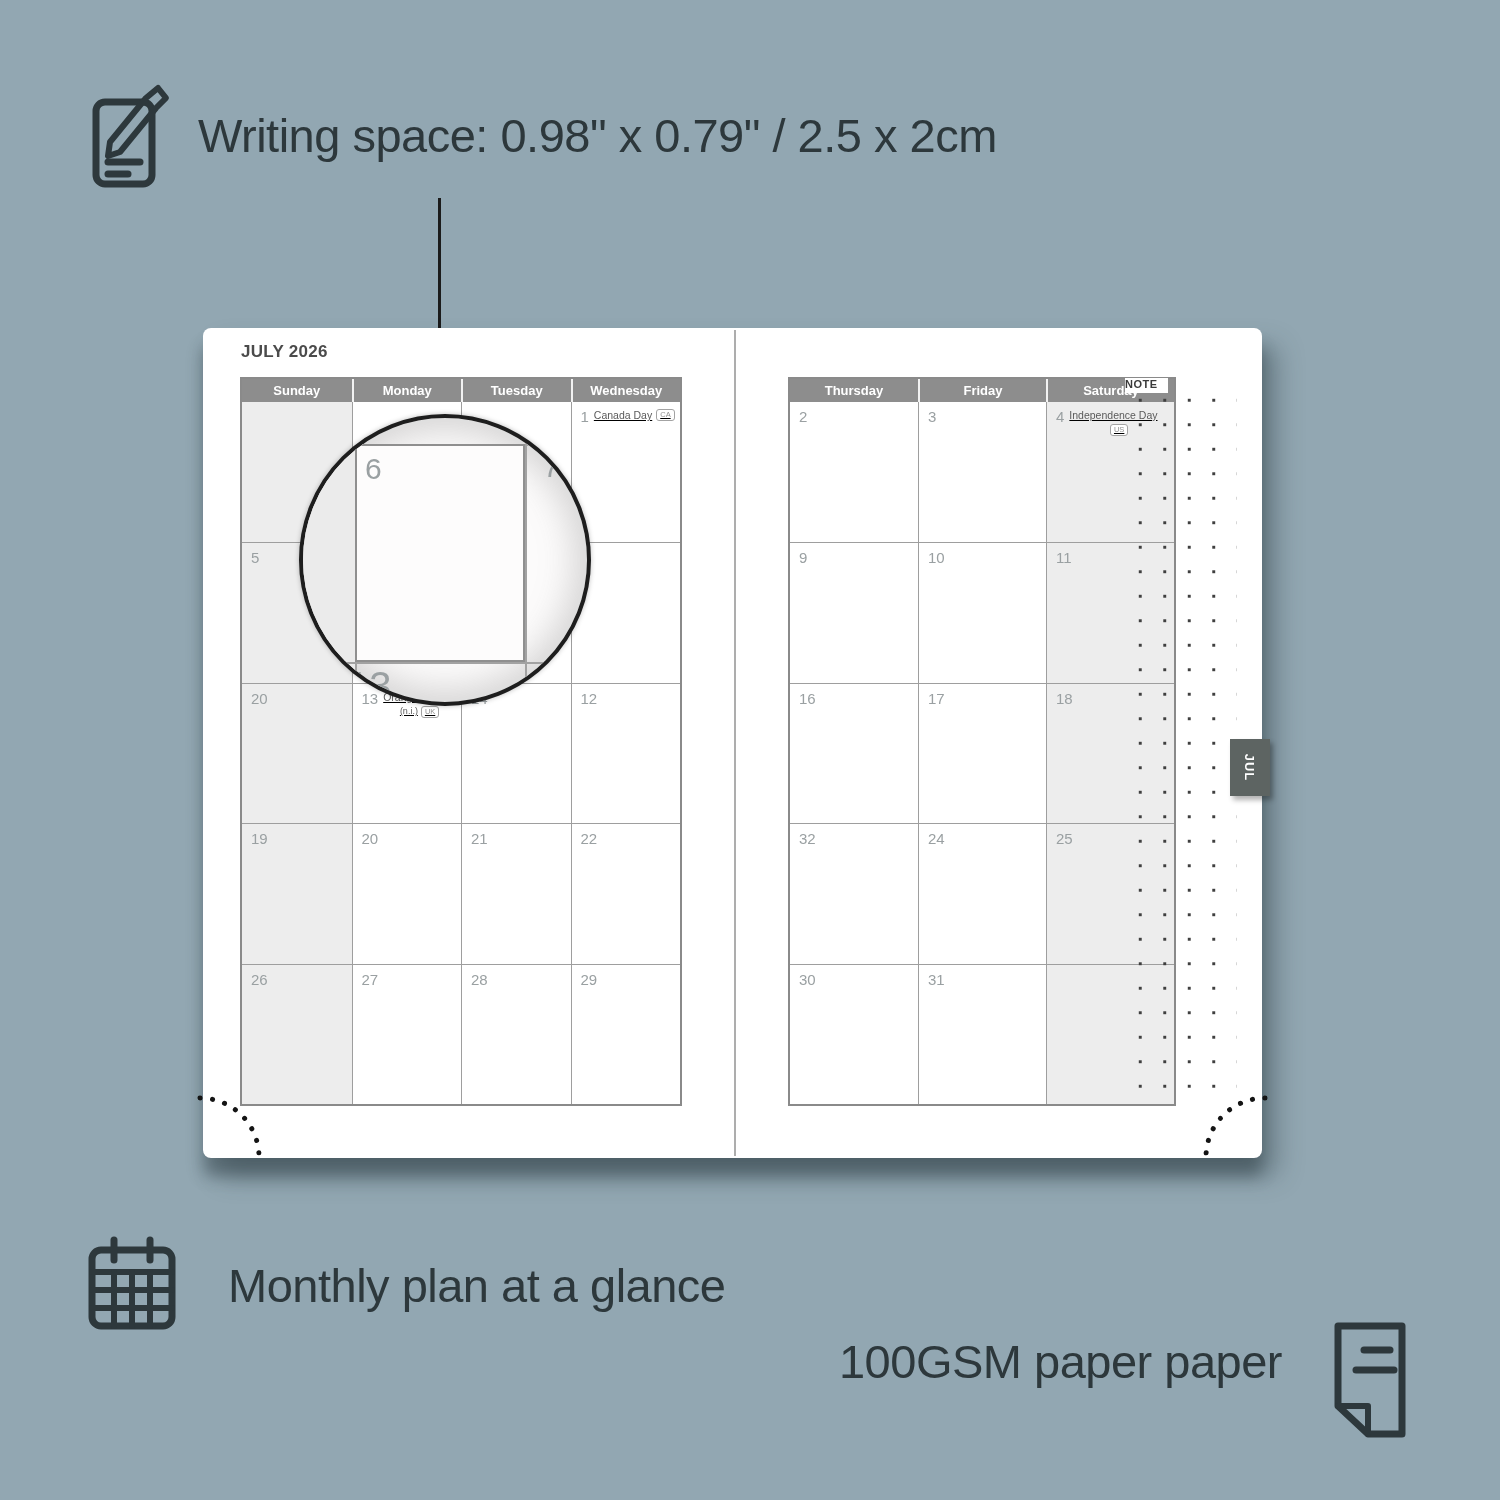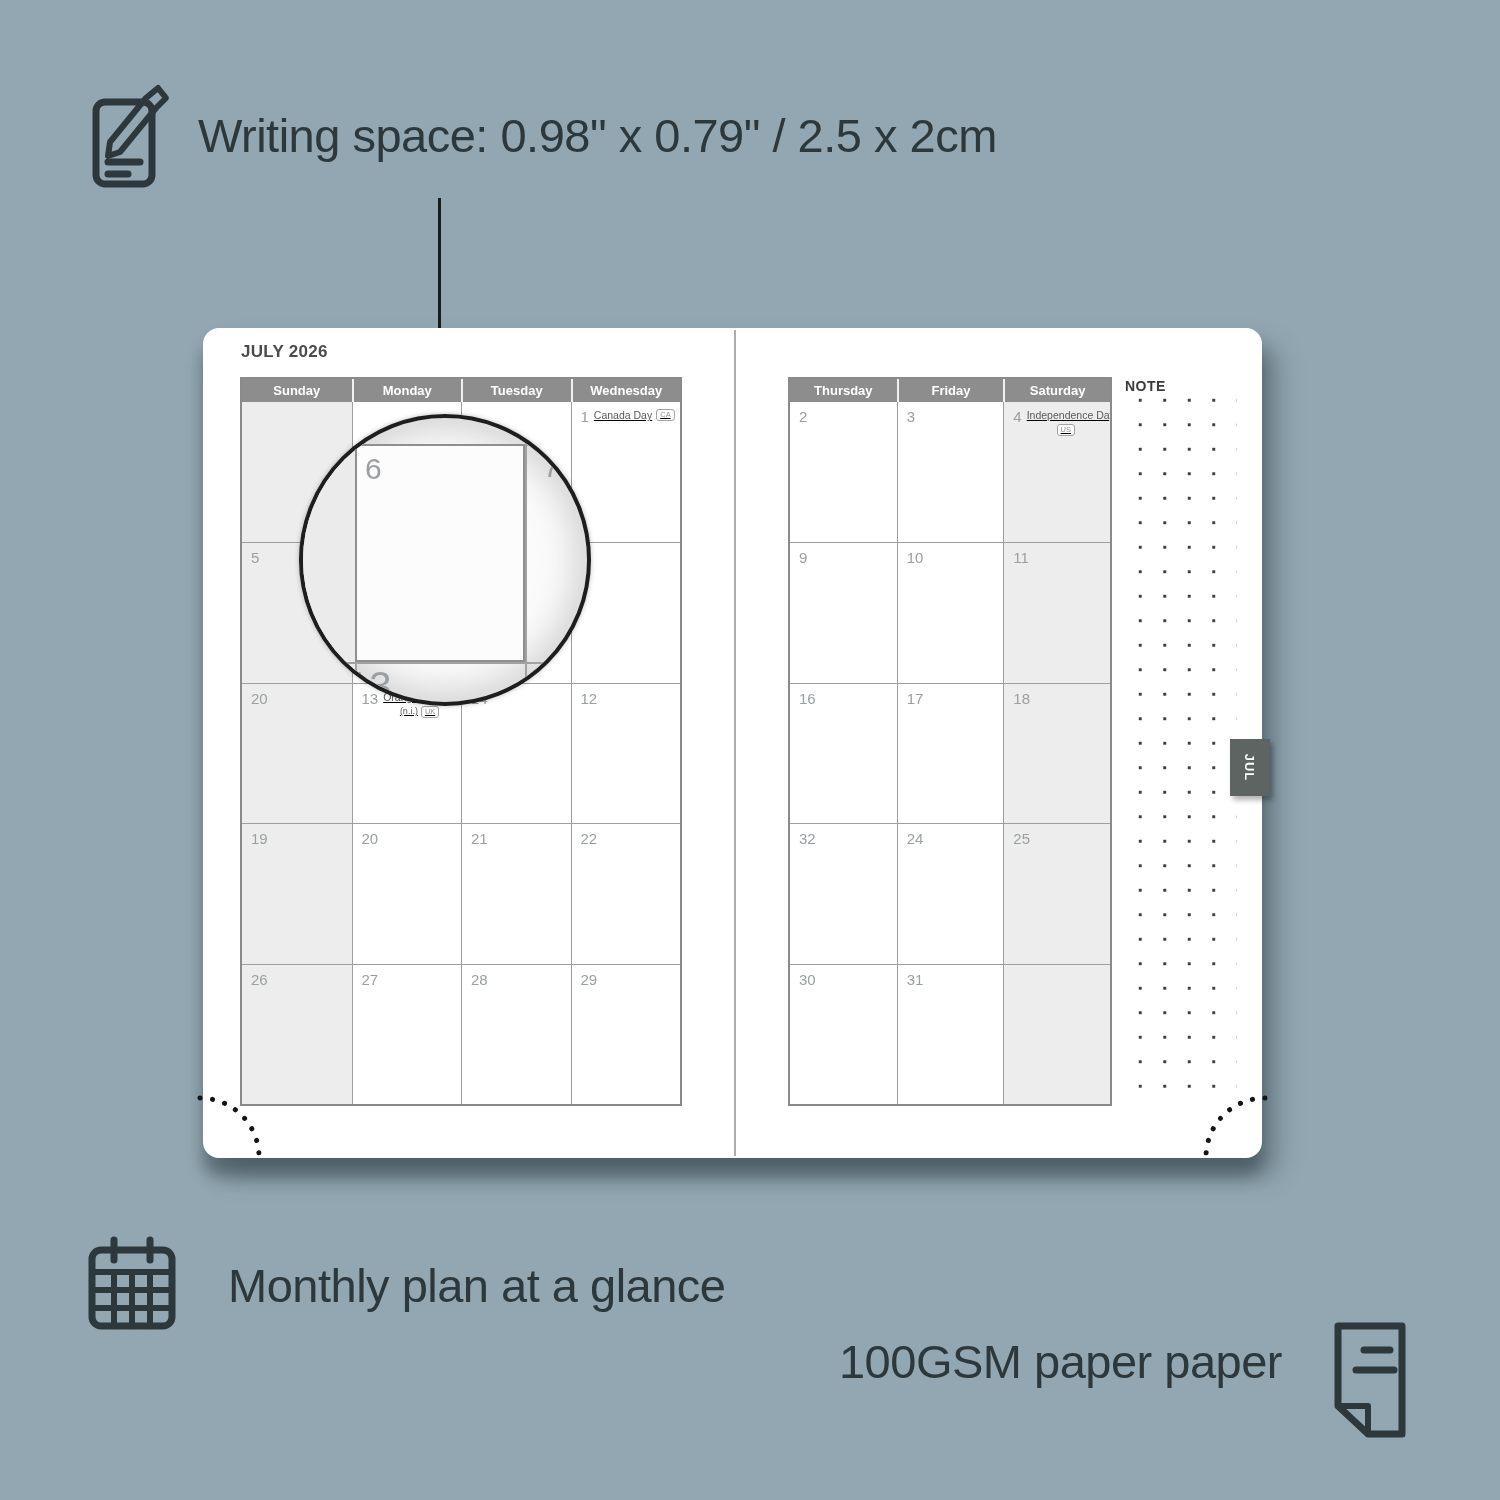--- a/index.html
+++ b/index.html
@@ -11,48 +11,48 @@
   .headline.top{left:198px;top:108px;}
   .headline.bottom-left{left:228px;top:1258px;}
   .headline.bottom-right{right:218px;top:1334px;}
   .callout-icon{position:absolute;}
   .callout-icon svg{display:block;}
 
   .pointer-line{position:absolute;left:438px;top:198px;width:3px;height:218px;background:#1b1b1b;}
 
   
   .notebook{position:absolute;left:203px;top:328px;width:1059px;height:830px;background:var(--page);
-    border-radius:16px;box-shadow:0 18px 16px rgba(40,56,62,.45),16px 18px 26px rgba(40,56,62,.35);}
+    border-radius:8px;box-shadow:0 18px 16px rgba(40,56,62,.45),16px 18px 26px rgba(40,56,62,.35);}
   .seam{position:absolute;left:531px;top:2px;bottom:2px;width:2px;background:var(--seam);}
   .month-title{position:absolute;left:38px;top:14px;font-size:17px;font-weight:bold;color:#4b4b4b;letter-spacing:.3px;}
 
   .month-table{position:absolute;top:49px;border:2px solid var(--grid-strong);box-sizing:border-box;background:var(--page);}
   .cal-left{left:37px;width:442px;}
-  .cal-right{left:585px;width:324px;}
+  .cal-right{left:585px;width:388px;}
   .cal-head{display:grid;height:23px;background:var(--header-bg);}
   .hcell{display:flex;align-items:center;justify-content:center;color:var(--header-text);
     font-size:13px;font-weight:bold;border-left:2px solid #f2f2f2;}
   .hcell:first-child{border-left:none;}
   .cal-body{display:grid;grid-auto-rows:140.4px;}
   .cell{border-left:1px solid var(--grid);border-top:1px solid var(--grid);box-sizing:border-box;
     padding:7px 5px 0 9px;display:flex;align-items:flex-start;gap:5px;overflow:hidden;}
   .cell.first-col{border-left:none;}
   .cell.first-row{border-top:none;}
   .cell.weekend{background:var(--weekend);}
   .num{font-size:15px;line-height:15px;color:var(--date);}
   .hol{display:flex;flex-direction:column;gap:3px;flex:1;min-width:0;text-decoration:underline;}
   .hline1{font-size:10.5px;line-height:12px;color:var(--holiday);display:flex;align-items:center;gap:4px;white-space:nowrap;}
   .hline2{font-size:9px;line-height:11px;color:var(--holiday);display:flex;align-items:center;justify-content:center;gap:3px;}
   .badge{border:1px solid #a3a3a3;border-radius:3px;font-size:7.5px;line-height:10px;padding:0 3px;color:#8f8f8f;background:#fff;}
 
   
   .dot-grid{position:absolute;left:920px;top:54px;width:114px;height:722px;
     background-image:radial-gradient(circle,var(--dot) 1.6px,transparent 1.9px);
     background-size:24.5px 24.5px;background-position:5px 6px;}
-  .note-label{position:absolute;left:922px;top:50px;font-size:14px;font-weight:bold;color:#3a3a3a;
+  .note-label{position:absolute;left:922px;top:50px;font-size:11px;font-weight:bold;color:#3a3a3a;
     letter-spacing:.5px;background:var(--page);padding:0 10px 3px 0;}
 
   
   .jul-tab{position:absolute;left:1027px;top:411px;width:40px;height:57px;background:var(--tab-bg);
     display:flex;align-items:center;justify-content:center;box-shadow:3px 4px 5px rgba(0,0,0,.3);}
   .jul-tab span{color:var(--tab-text);font-size:13px;font-weight:bold;letter-spacing:1px;transform:rotate(90deg);}
 
   
   .arc{position:absolute;width:66px;height:66px;}
   .arc.left{left:-6px;top:766px;}

